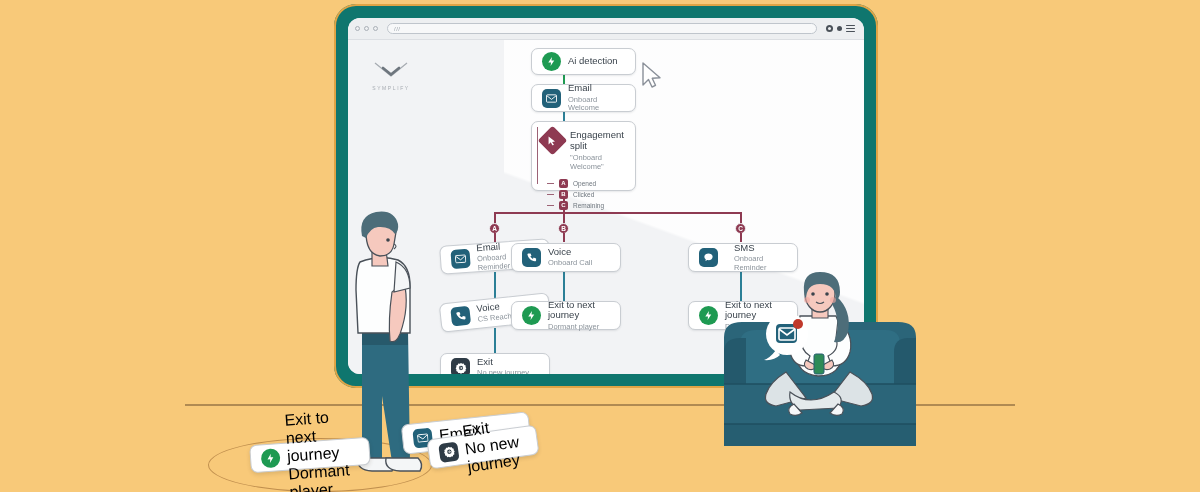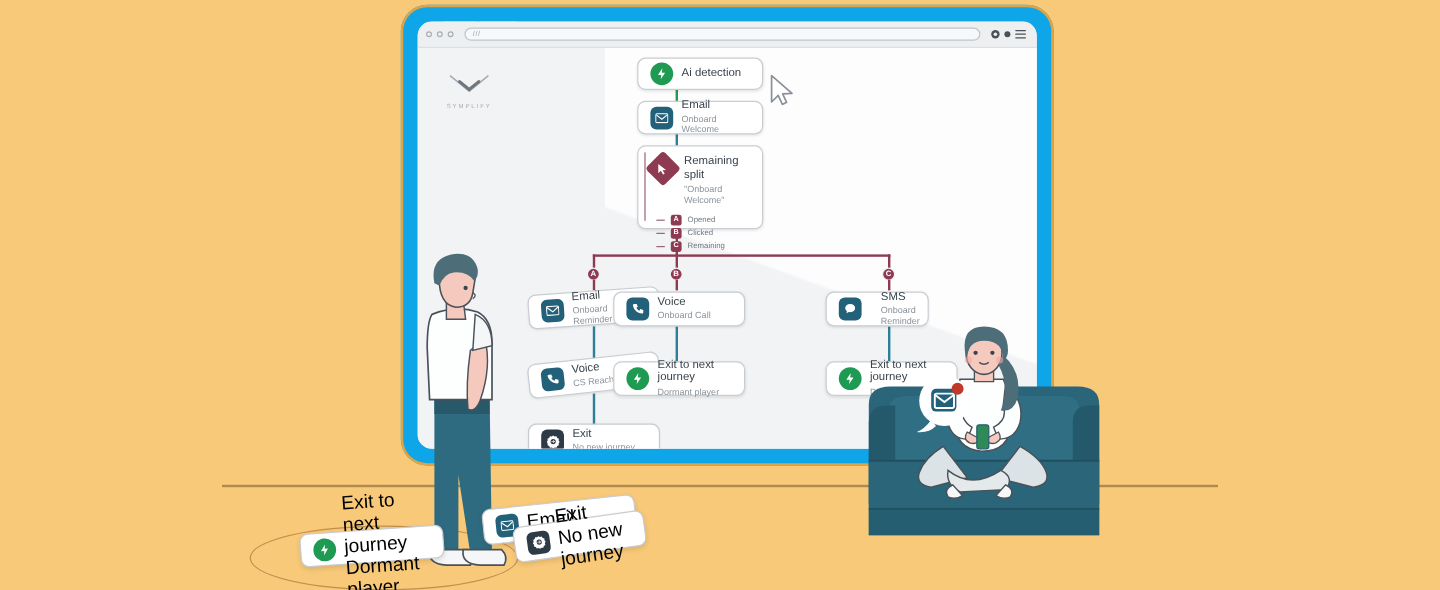--- a/index.html
+++ b/index.html
@@ -18,21 +18,21 @@
   }
   .floor-ellipse{
     position:absolute;left:208px;top:438px;width:222px;height:52px;
     border:1.6px solid #C08F4E;border-radius:50%;
     background:transparent;
   }
 
   
   .monitor{
     position:absolute;left:334px;top:4px;width:544px;height:384px;
-    background:#0ea5e9;border-radius:22px;
+    background:#0f766e;border-radius:22px;
     box-shadow:0 0 0 2px #E0A445 inset;
   }
   .monitor-inner{
     position:absolute;left:14px;top:14px;right:14px;bottom:14px;
     background:#F3F4F6;border-radius:12px;overflow:hidden;
   }
   .browser-tab{
     position:absolute;left:22px;top:-12px;width:60px;height:20px;
     background:#FBD79C;border-radius:7px 7px 0 0;
   }
@@ -228,21 +228,21 @@
         </div>
 
         <div class="split-card" style="left:183px;top:81px;width:105px;height:70px;">
           <div class="split-head">
             <div class="diamond">
               <svg width="9" height="10" viewBox="0 0 12 14">
                   <path d="M1 1 L1 12 L4 9 L6.5 13.5 L8.5 12.5 L6 8.5 L10 8 Z" fill="#fff"></path>
                 </svg>
             </div>
             <div>
-              <div class="split-title">Remaining split</div>
+              <div class="split-title">Engagement split</div>
               <div class="split-sub">"Onboard Welcome"</div>
             </div>
           </div>
           <div class="branches">
             <div class="branch-rail"></div>
             <div class="branch">
               <span class="stub"></span>
               <span class="badge">A</span>
               <span class="lbl">Opened</span>
             </div>
@@ -315,21 +315,21 @@
             <svg width="11" height="11" viewBox="0 0 24 24">
                 <path d="M13 2 L5 14 h6 l-1 8 8-12 h-6 z" fill="#fff"></path>
               </svg>
           </div>
           <div class="txt">
             <div class="title">Exit to next journey</div>
             <div class="sub">Dormant player</div>
           </div>
         </div>
 
-        <div class="node" style="left:340px;top:203px;width:86px;height:29px;gap:16px;">
+        <div class="node" style="left:340px;top:203px;width:110px;height:29px;gap:16px;">
           <div class="nicon teal">
             <svg width="11" height="11" viewBox="0 0 24 24">
                 <path d="M12 3 C6.5 3 3 6.4 3 10.3 c0 2.2 1.1 4.2 3 5.5 l-.6 4 4-2.2 c.8.2 1.7.3 2.6.3 5.5 0 9-3.4 9-7.6 C21 6.4 17.5 3 12 3 z" fill="#fff"></path>
               </svg>
           </div>
           <div class="txt">
             <div class="title">SMS</div>
             <div class="sub">Onboard Reminder</div>
           </div>
         </div>

